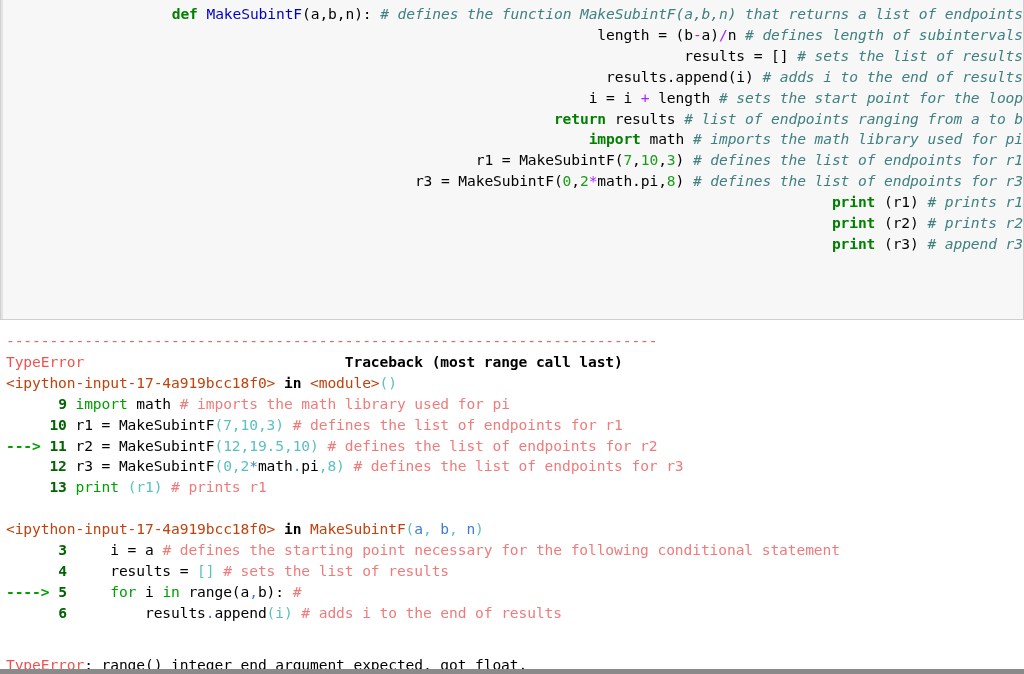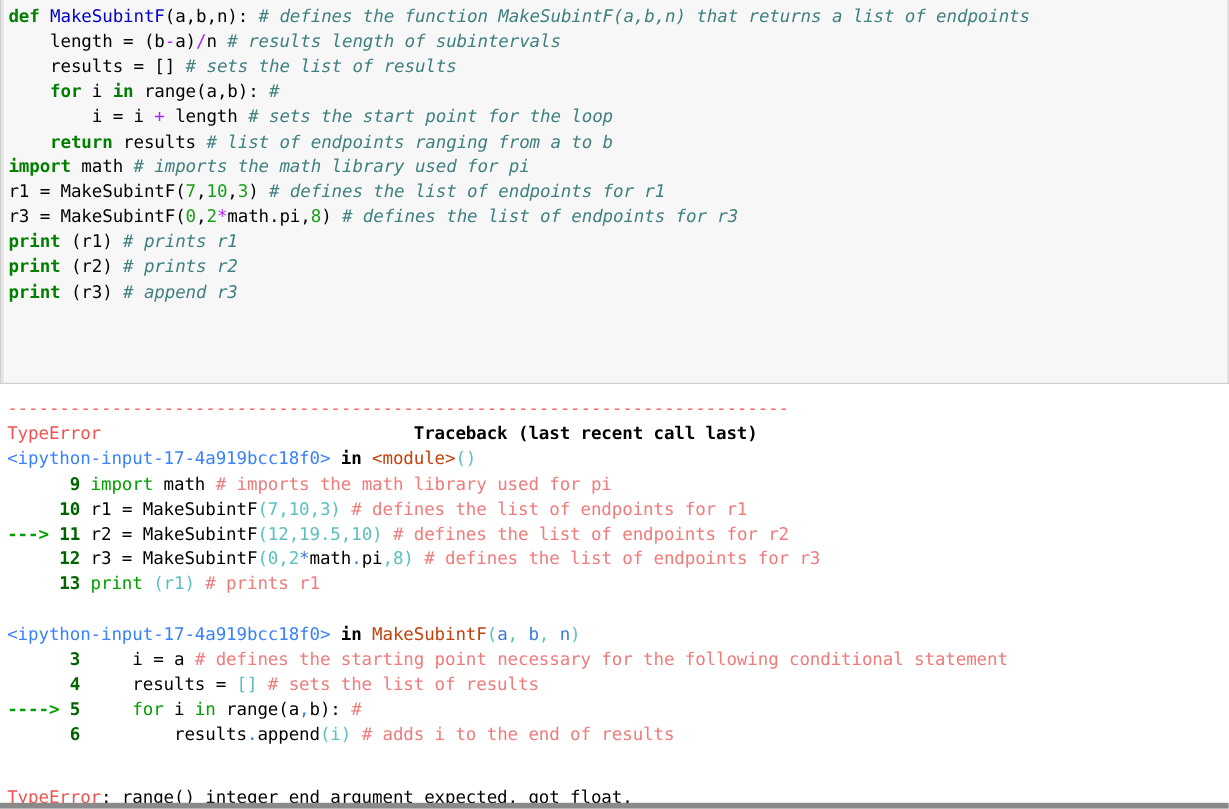--- a/index.html
+++ b/index.html
@@ -43,20 +43,21 @@
     background: #e3e3e3;
   }
 
   .codeline {
     font-family: "DejaVu Sans Mono", "Liberation Mono", monospace;
     font-size: 14.6px;
     line-height: 20.9px;
     white-space: pre;
     color: #000000;
     letter-spacing: -0.1px;
+    text-align: right;
   }
 
   
   .kw      { color: #007f00; font-weight: bold; }
   .fname   { color: #0000c8; }
   .num     { color: #1a9e1a; }
   .op      { color: #aa22ff; }
   .cmt     { color: #408080; font-style: italic; }
   .plain   { color: #000000; }
 
@@ -78,21 +79,21 @@
     white-space: pre;
     color: #000000;
     letter-spacing: -0.1px;
   }
   .tb-pad { height: 11px; }
   .tb-gap { height: 20.9px; }
 
   .sep     { color: #ef6262; }
   .errname { color: #ef5350; }
   .tbhead  { color: #000000; font-weight: bold; }
-  .file    { color: #3b82f6; text-align: center; }
+  .file    { color: #c2410c; text-align: center; }
   .inkw    { color: #000000; font-weight: bold; }
   .scope   { color: #c2410c; }
   .paren   { color: #5bc0c0; }
   .arg     { color: #3d7bd6; }
   .lno     { color: #006400; font-weight: bold; }
   .arrow   { color: #00a000; font-weight: bold; }
   .tbkw    { color: #00a000; }
   .tbnum   { color: #5bc0c0; }
   .tbcmt   { color: #ef7b7b; }
   .tbplain { color: #000000; }
@@ -120,40 +121,40 @@
   }
 </style>
 </head>
 <body>
 
 <div class="screen">
 
   <div class="code-cell">
     <div id="code-lines">
         <div class="codeline"><span class="kw">def </span><span class="fname">MakeSubintF</span><span class="plain">(a,b,n): </span><span class="cmt"># defines the function MakeSubintF(a,b,n) that returns a list of endpoints</span></div>
-        <div class="codeline"><span class="plain">    length = (b</span><span class="op">-</span><span class="plain">a)</span><span class="op">/</span><span class="plain">n </span><span class="cmt"># results length of subintervals</span></div>
+        <div class="codeline"><span class="plain">    length = (b</span><span class="op">-</span><span class="plain">a)</span><span class="op">/</span><span class="plain">n </span><span class="cmt"># defines length of subintervals</span></div>
         <div class="codeline"><span class="plain">    results = [] </span><span class="cmt"># sets the list of results</span></div>
-        <div class="codeline"><span class="plain">    </span><span class="kw">for</span><span class="plain"> i </span><span class="kw">in</span><span class="plain"> range(a,b): </span><span class="cmt">#</span></div>
+        <div class="codeline"><span class="plain">        results.append(i) </span><span class="cmt"># adds i to the end of results</span></div>
         <div class="codeline"><span class="plain">        i = i </span><span class="op">+</span><span class="plain"> length </span><span class="cmt"># sets the start point for the loop</span></div>
         <div class="codeline"><span class="plain">    </span><span class="kw">return</span><span class="plain"> results </span><span class="cmt"># list of endpoints ranging from a to b</span></div>
         <div class="codeline"><span class="kw">import</span><span class="plain"> math </span><span class="cmt"># imports the math library used for pi</span></div>
         <div class="codeline"><span class="plain">r1 = MakeSubintF(</span><span class="num">7</span><span class="plain">,</span><span class="num">10</span><span class="plain">,</span><span class="num">3</span><span class="plain">) </span><span class="cmt"># defines the list of endpoints for r1</span></div>
         <div class="codeline"><span class="plain">r3 = MakeSubintF(</span><span class="num">0</span><span class="plain">,</span><span class="num">2</span><span class="op">*</span><span class="plain">math.pi,</span><span class="num">8</span><span class="plain">) </span><span class="cmt"># defines the list of endpoints for r3</span></div>
         <div class="codeline"><span class="kw">print</span><span class="plain"> (r1) </span><span class="cmt"># prints r1</span></div>
         <div class="codeline"><span class="kw">print</span><span class="plain"> (r2) </span><span class="cmt"># prints r2</span></div>
         <div class="codeline"><span class="kw">print</span><span class="plain"> (r3) </span><span class="cmt"># append r3</span></div>
       </div>
   </div>
 
   <div class="tb">
     <div class="tb-pad"></div>
 
     <div class="tbline"><span class="sep">---------------------------------------------------------------------------</span></div>
 
-    <div class="tbline"><span class="errname">TypeError</span><span class="tbplain">                              </span><span class="tbhead">Traceback (last recent call last)</span></div>
+    <div class="tbline"><span class="errname">TypeError</span><span class="tbplain">                              </span><span class="tbhead">Traceback (most range call last)</span></div>
 
     <div id="tb-frame1">
         <div class="tbline"><span class="file">&lt;ipython-input-17-4a919bcc18f0&gt;</span><span class="inkw"> in </span><span class="scope">&lt;module&gt;</span><span class="paren">()</span></div>
         <div class="tbline"><span class="tbplain">      </span><span class="lno">9</span><span class="tbplain"> </span><span class="tbkw">import</span><span class="tbplain"> math </span><span class="tbcmt"># imports the math library used for pi</span></div>
         <div class="tbline"><span class="tbplain">     </span><span class="lno">10</span><span class="tbplain"> r1 </span><span class="tbplain">=</span><span class="tbplain"> MakeSubintF</span><span class="tbnum">(</span><span class="tbnum">7</span><span class="tbnum">,</span><span class="tbnum">10</span><span class="tbnum">,</span><span class="tbnum">3</span><span class="tbnum">)</span><span class="tbplain"> </span><span class="tbcmt"># defines the list of endpoints for r1</span></div>
         <div class="tbline"><span class="arrow">---&gt; </span><span class="lno">11</span><span class="tbplain"> r2 = MakeSubintF</span><span class="tbnum">(</span><span class="tbnum">12</span><span class="tbnum">,</span><span class="tbnum">19.5</span><span class="tbnum">,</span><span class="tbnum">10</span><span class="tbnum">)</span><span class="tbplain"> </span><span class="tbcmt"># defines the list of endpoints for r2</span></div>
         <div class="tbline"><span class="tbplain">     </span><span class="lno">12</span><span class="tbplain"> r3 = MakeSubintF</span><span class="tbnum">(</span><span class="tbnum">0</span><span class="tbnum">,</span><span class="tbnum">2</span><span class="tbop">*</span><span class="tbplain">math</span><span class="tbop">.</span><span class="tbplain">pi</span><span class="tbnum">,</span><span class="tbnum">8</span><span class="tbnum">)</span><span class="tbplain"> </span><span class="tbcmt"># defines the list of endpoints for r3</span></div>
         <div class="tbline"><span class="tbplain">     </span><span class="lno">13</span><span class="tbplain"> </span><span class="tbkw">print</span><span class="tbplain"> </span><span class="tbnum">(r1)</span><span class="tbplain"> </span><span class="tbcmt"># prints r1</span></div>
       </div>
 

